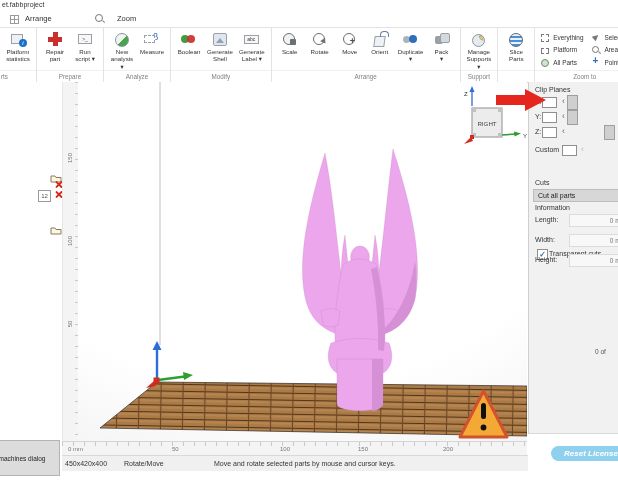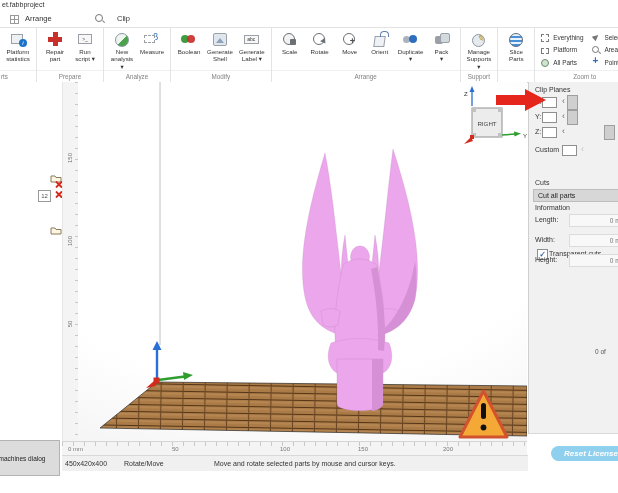--- a/index.html
+++ b/index.html
@@ -121,21 +121,21 @@
 </head>
 <body>
 
 <div class="abs" id="titlebar">
   <span class="abs" id="title">et.fabbproject</span>
 </div>
 <div class="abs" id="menubar">
   <span class="abs" id="app-grid-icon"></span>
   <span class="abs menu-item" style="left:25px">Arrange</span>
   <span class="abs" id="menu-search-icon"></span>
-  <span class="abs menu-item" style="left:117px">Clip</span>
+  <span class="abs menu-item" style="left:117px">Zoom</span>
 </div>
 
 <div class="abs" id="ribbon">
     <div class="rgroup">
       <div class="rbtns">
         <div class="rbtn">
           <span class="ricon i-platform-stats"></span>
           <span class="rlabel">Platform
 statistics</span>
         </div>

